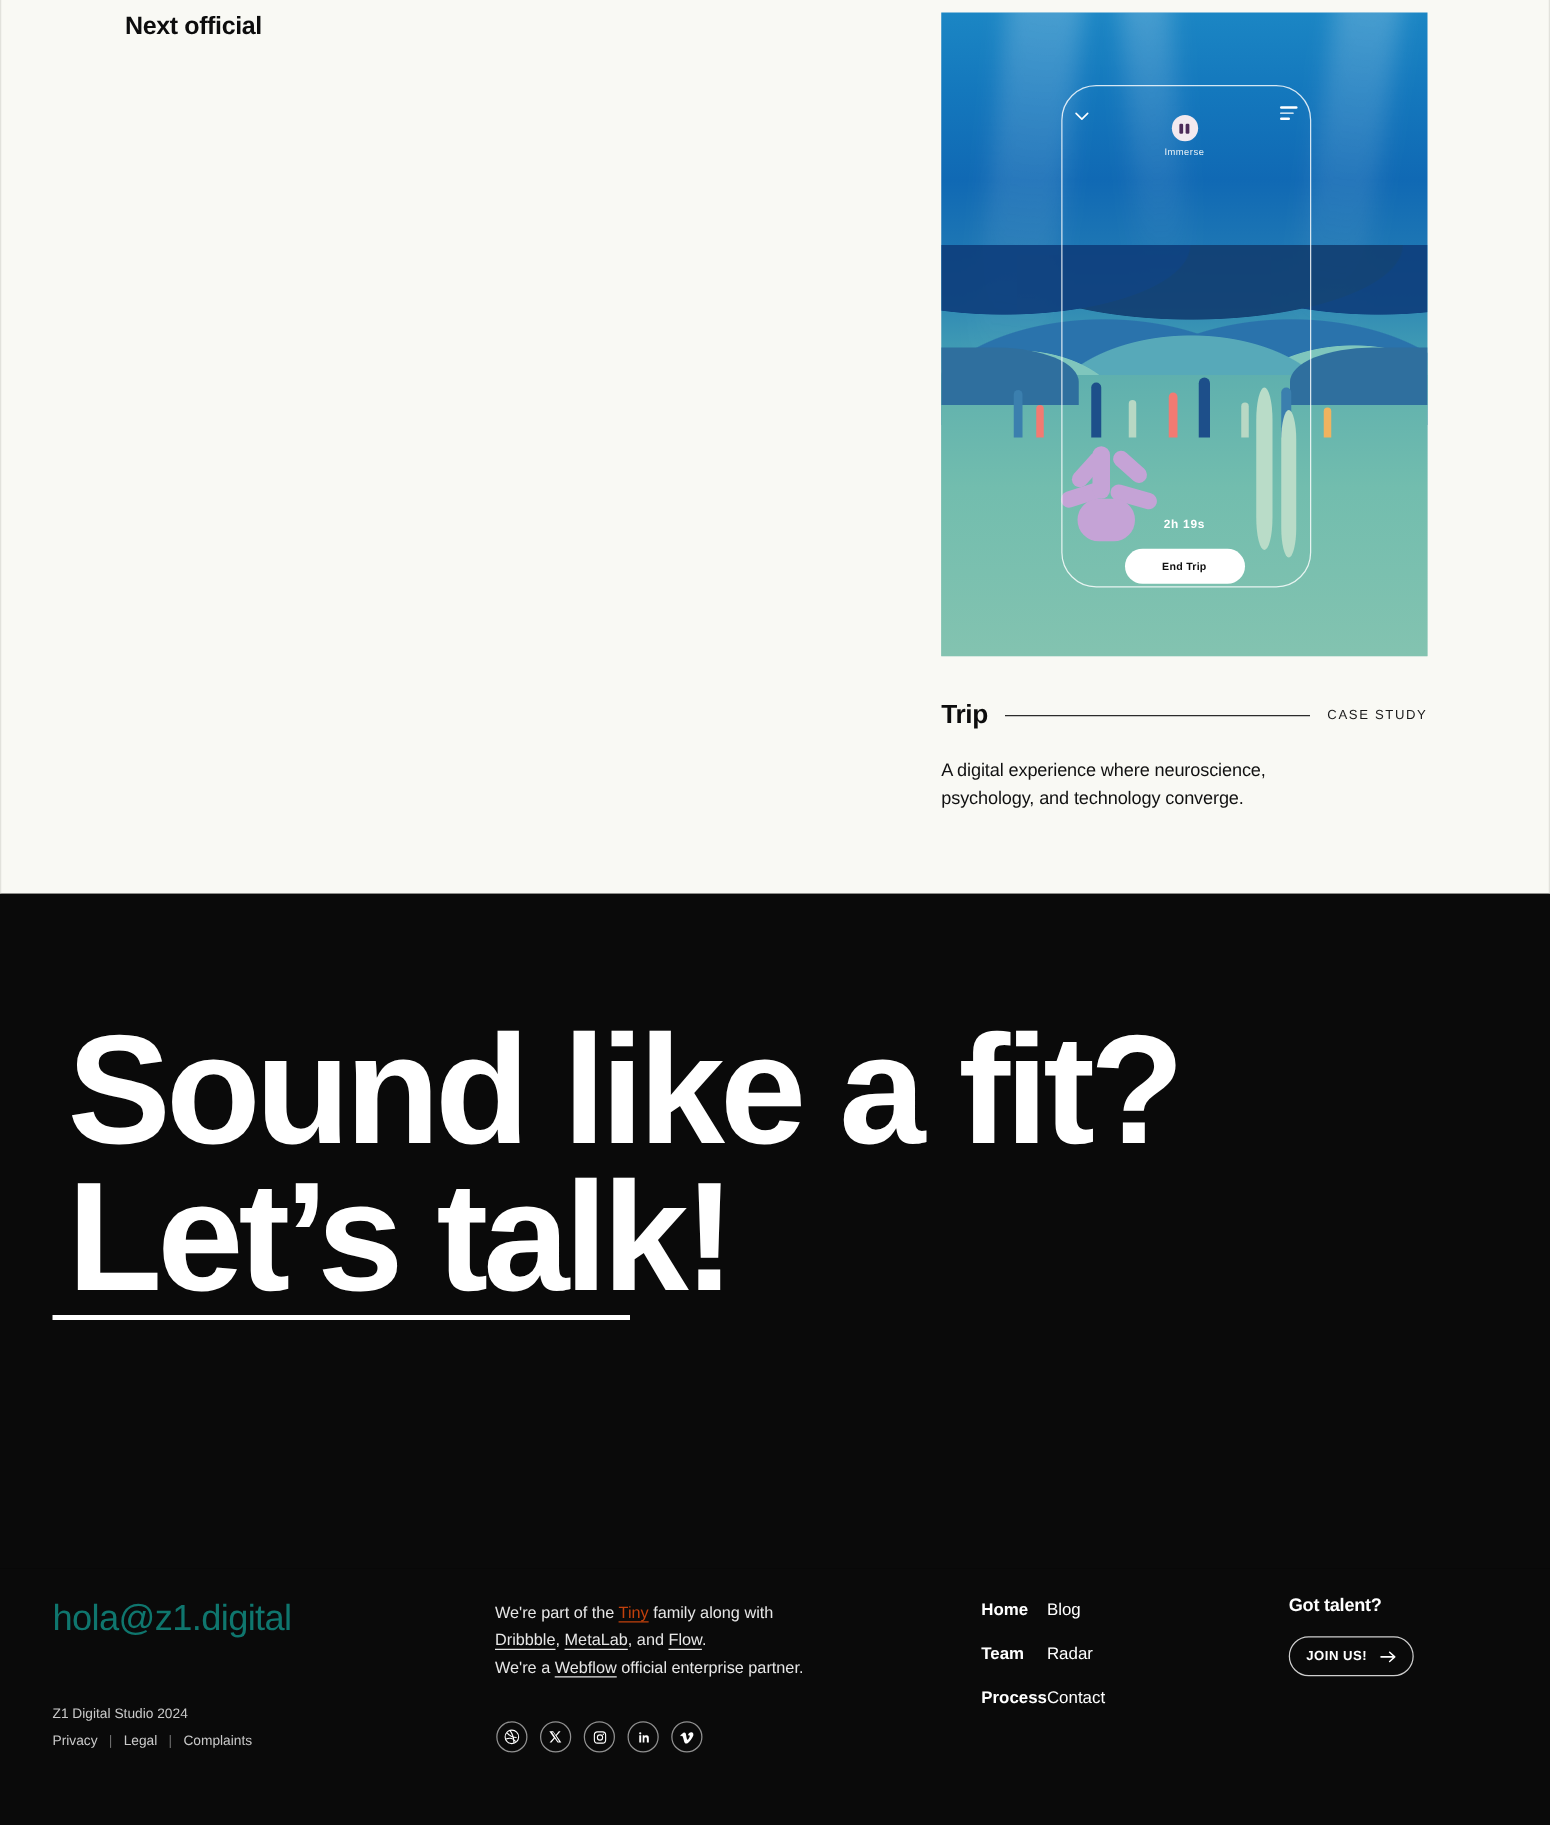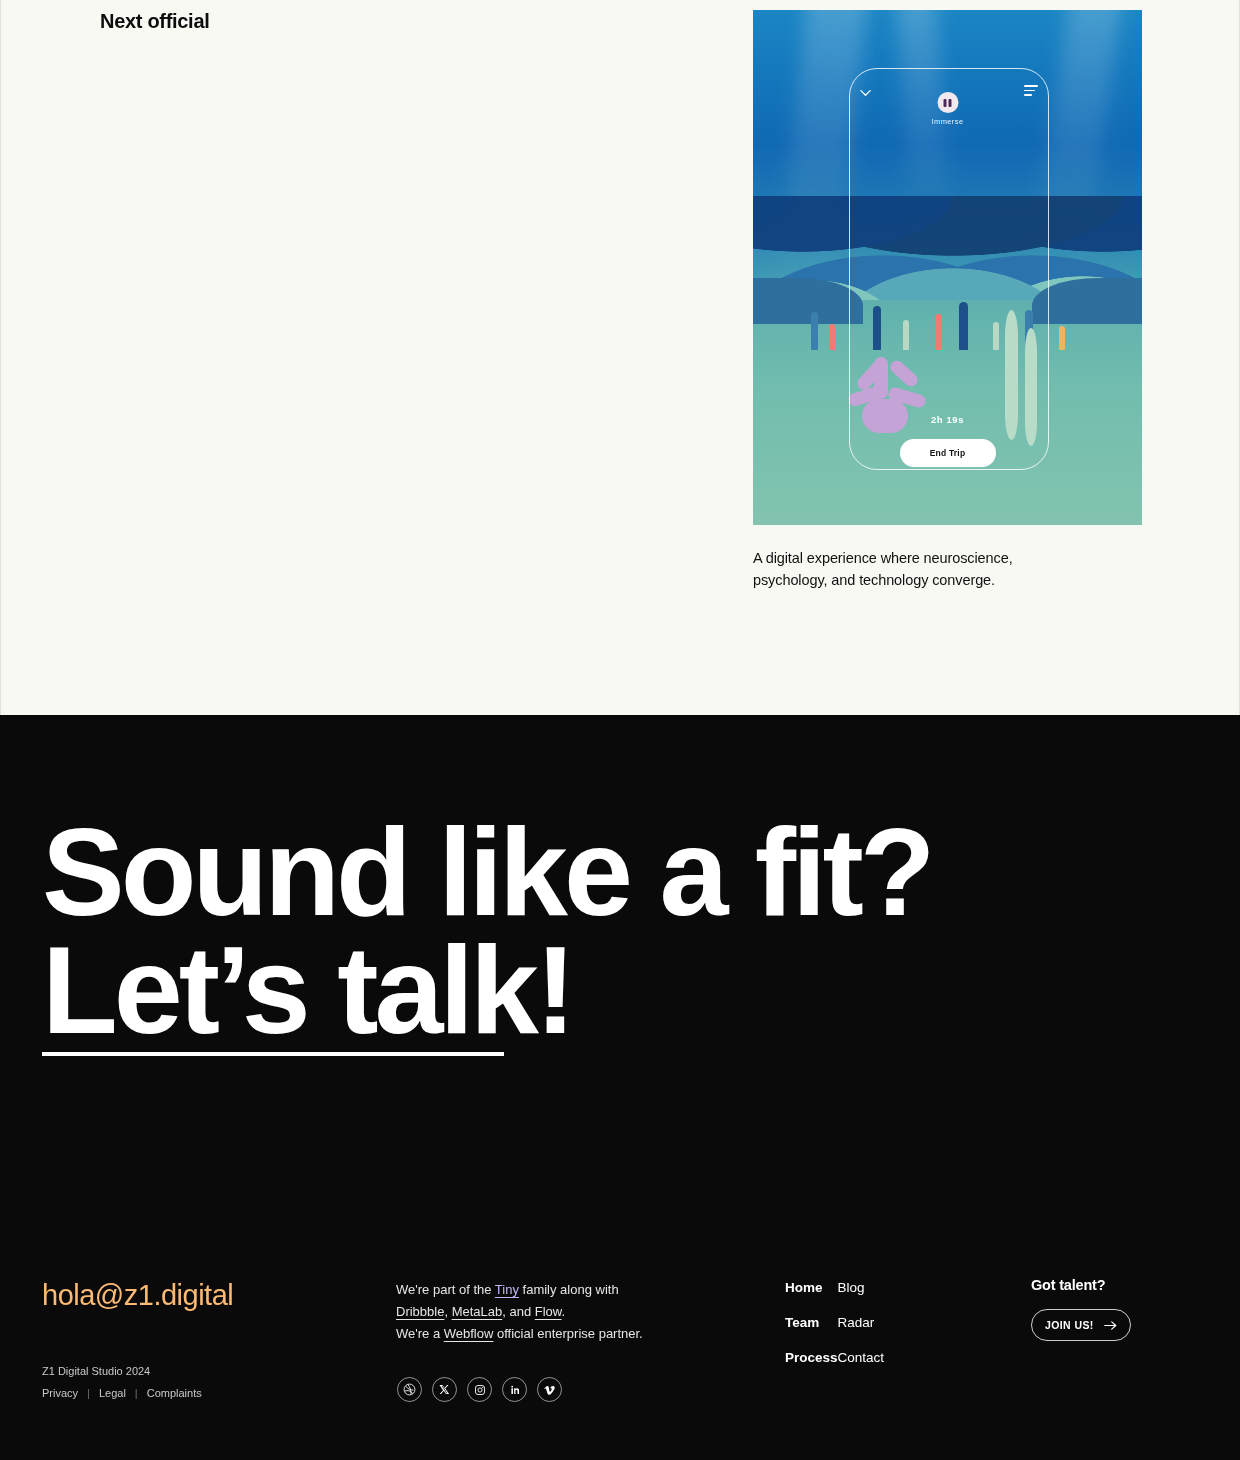--- a/index.html
+++ b/index.html
@@ -127,21 +127,21 @@
     letter-spacing:-.1px; max-width:330px;
   }
 
   
   .cta{
     position:relative;
     width:1240px; height:540px;
     background:#0a0a0a;
   }
   .cta-head{
-    position:absolute; left:42px; top:98px;
+    position:absolute; left:54px; top:98px;
     font-size:124px; line-height:118px;
     font-weight:700; color:#fff; letter-spacing:-4px;
   }
   .cta-underline{
     position:absolute; left:42px; top:337px;
     width:462px; height:4px; background:#fff;
   }
 
   
   .footer{
@@ -156,21 +156,21 @@
       radial-gradient(460px 170px at 300px 100%, rgba(20,130,110,.75), transparent 72%),
       radial-gradient(430px 160px at 660px 100%, rgba(22,70,140,.65), transparent 72%),
       radial-gradient(420px 150px at 980px 100%, rgba(72,45,150,.58), transparent 72%),
       radial-gradient(300px 130px at 1200px 100%, rgba(28,28,70,.5), transparent 75%);
     filter:blur(8px);
   }
   .footer-inner{ position:relative; z-index:2; }
 
   .f-email{
     position:absolute; left:42px; top:24px;
-    font-size:29px; font-weight:400; color:#fdba74; letter-spacing:-.5px;
+    font-size:29px; font-weight:400; color:#0f766e; letter-spacing:-.5px;
   }
   .f-copy{
     position:absolute; left:42px; top:110px;
     font-size:11px; color:#c9c9c9;
   }
   .f-legal{
     position:absolute; left:42px; top:132px;
     font-size:11px; color:#c9c9c9;
     display:flex; gap:9px;
   }
@@ -268,20 +268,25 @@
       <div class="pausebtn">
           <b></b>
           <b></b>
         </div>
       <div class="immerse">Immerse</div>
     </div>
 
     <div class="timer">2h 19s</div>
     <div class="endtrip">End Trip</div>
 
+    <div class="proj-title-row">
+      <div class="proj-title">Trip</div>
+      <div class="proj-rule"></div>
+      <div class="proj-tag">CASE STUDY</div>
+    </div>
     <div class="proj-desc">A digital experience where neuroscience, psychology, and technology converge.</div>
   </div>
 </div>
 
 <div class="cta">
   <div class="cta-head">
     <div>Sound like a fit?</div>
     <div>Let’s talk!</div>
   </div>
   <div class="cta-underline"></div>
@@ -295,21 +300,21 @@
     <div class="f-copy">Z1 Digital Studio 2024</div>
     <div class="f-legal">
       <a href="#" style="color:#c9c9c9;text-decoration:none">Privacy</a>
       <span class="sep">|</span>
       <a href="#" style="color:#c9c9c9;text-decoration:none">Legal</a>
       <span class="sep">|</span>
       <a href="#" style="color:#c9c9c9;text-decoration:none">Complaints</a>
     </div>
 
     <div class="f-about">
-      <span>We're part of the </span><a href="#" style="color: #c4b5fd; text-decoration: underline; text-underline-offset: 3px;">Tiny</a><span> family along with</span><br>
+      <span>We're part of the </span><a href="#" style="color: #c2410c; text-decoration: underline; text-underline-offset: 3px;">Tiny</a><span> family along with</span><br>
       <a href="#" style="color: rgb(230, 230, 230); text-decoration: underline; text-underline-offset: 3px;">Dribbble</a><span>, </span><a href="#" style="color: rgb(230, 230, 230); text-decoration: underline; text-underline-offset: 3px;">MetaLab</a><span>, and </span><a href="#" style="color: rgb(230, 230, 230); text-decoration: underline; text-underline-offset: 3px;">Flow</a><span>.</span><br>
       <span>We're a </span><a href="#" style="color: rgb(230, 230, 230); text-decoration: underline; text-underline-offset: 3px;">Webflow</a><span> official enterprise partner.</span>
     </div>
 
     <div class="f-socials">
       <a class="soc" href="#">
         <svg width="13" height="13" viewBox="0 0 24 24" fill="none" stroke="#fff" stroke-width="1.6">
           <circle cx="12" cy="12" r="10"></circle>
             <path d="M5 6c4 5 9 7 14 7M3.5 15c5-2 11-1 14 4M9 2.5c4 5 6 11 6 18.5"></path>
         </svg>

